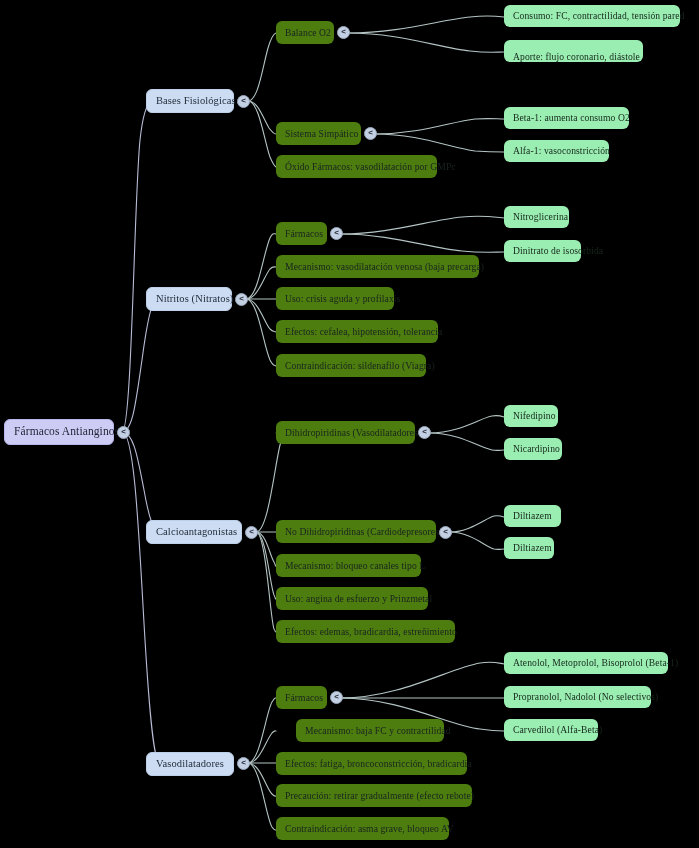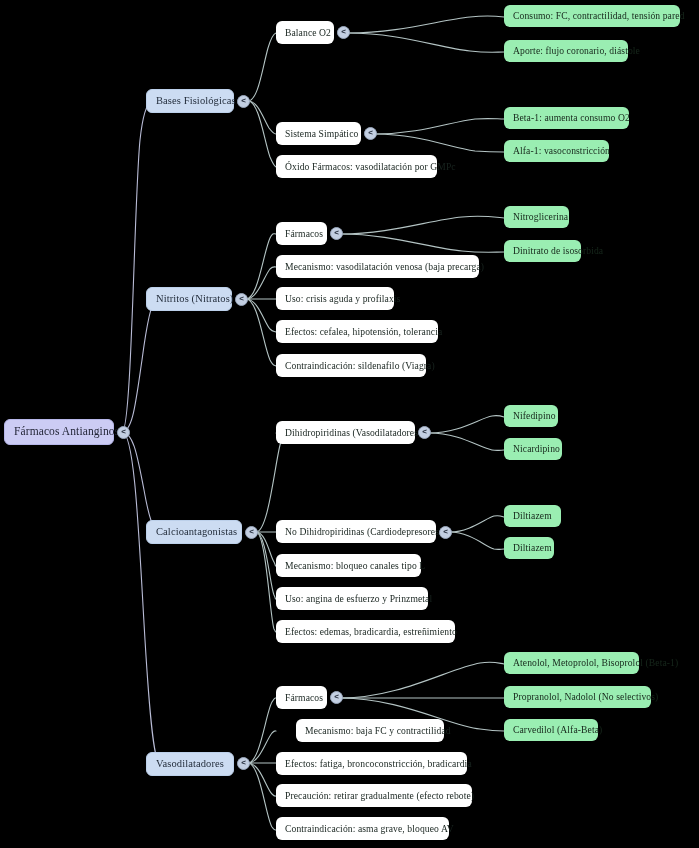--- a/index.html
+++ b/index.html
@@ -58,21 +58,21 @@
   
   .lvl1 {
     background: #ccdcf2;
     border: 1px solid #bcd0ea;
     color: #1f2937;
     font-size: 10.5px;
     height: 24px;
   }
   
   .lvl2 {
-    background: #ffffff;
+    background: #4d7c0f;
     color: #18241f;
     font-size: 9.6px;
     height: 23px;
   }
   
   .lvl3 {
     background: #9aeeb2;
     color: #16271b;
     font-size: 9.6px;
     height: 22px;
@@ -177,21 +177,21 @@
 
     <div class="node lvl2" style="left:276px; top:21px; width:58px;">
       <span class="node-label">Balance O2</span>
     </div>
     <div class="collapse-toggle" style="left:337px; top:26px;">
       <span>&lt;</span>
     </div>
     <div class="node lvl3" style="left:504px; top:5px; width:176px;">
       <span class="node-label">Consumo: FC, contractilidad, tensión pared</span>
     </div>
-    <div class="node lvl3" style="left:504px; top:40px; width:124px;">
+    <div class="node lvl3" style="left:504px; top:40px; width:139px;align-items:flex-end;">
       <span class="node-label">Aporte: flujo coronario, diástole</span>
     </div>
 
     <div class="node lvl2" style="left:276px; top:122px; width:85px;">
       <span class="node-label">Sistema Simpático</span>
     </div>
     <div class="collapse-toggle" style="left:364px; top:127px;">
       <span>&lt;</span>
     </div>
     <div class="node lvl3" style="left:504px; top:107px; width:125px;">
@@ -287,21 +287,21 @@
     <div class="collapse-toggle" style="left:237px; top:757px;">
       <span>&lt;</span>
     </div>
 
     <div class="node lvl2" style="left:276px; top:686px; width:51px;">
       <span class="node-label">Fármacos</span>
     </div>
     <div class="collapse-toggle" style="left:330px; top:691px;">
       <span>&lt;</span>
     </div>
-    <div class="node lvl3" style="left:504px; top:652px; width:135px;">
+    <div class="node lvl3" style="left:504px; top:652px; width:164px;">
       <span class="node-label">Atenolol, Metoprolol, Bisoprolol (Beta-1)</span>
     </div>
     <div class="node lvl3" style="left:504px; top:686px; width:147px;">
       <span class="node-label">Propranolol, Nadolol (No selectivos)</span>
     </div>
     <div class="node lvl3" style="left:504px; top:719px; width:94px;">
       <span class="node-label">Carvedilol (Alfa-Beta)</span>
     </div>
 
     <div class="node lvl2" style="left:276px; top:719px; width:148px;margin-left:20px;">

